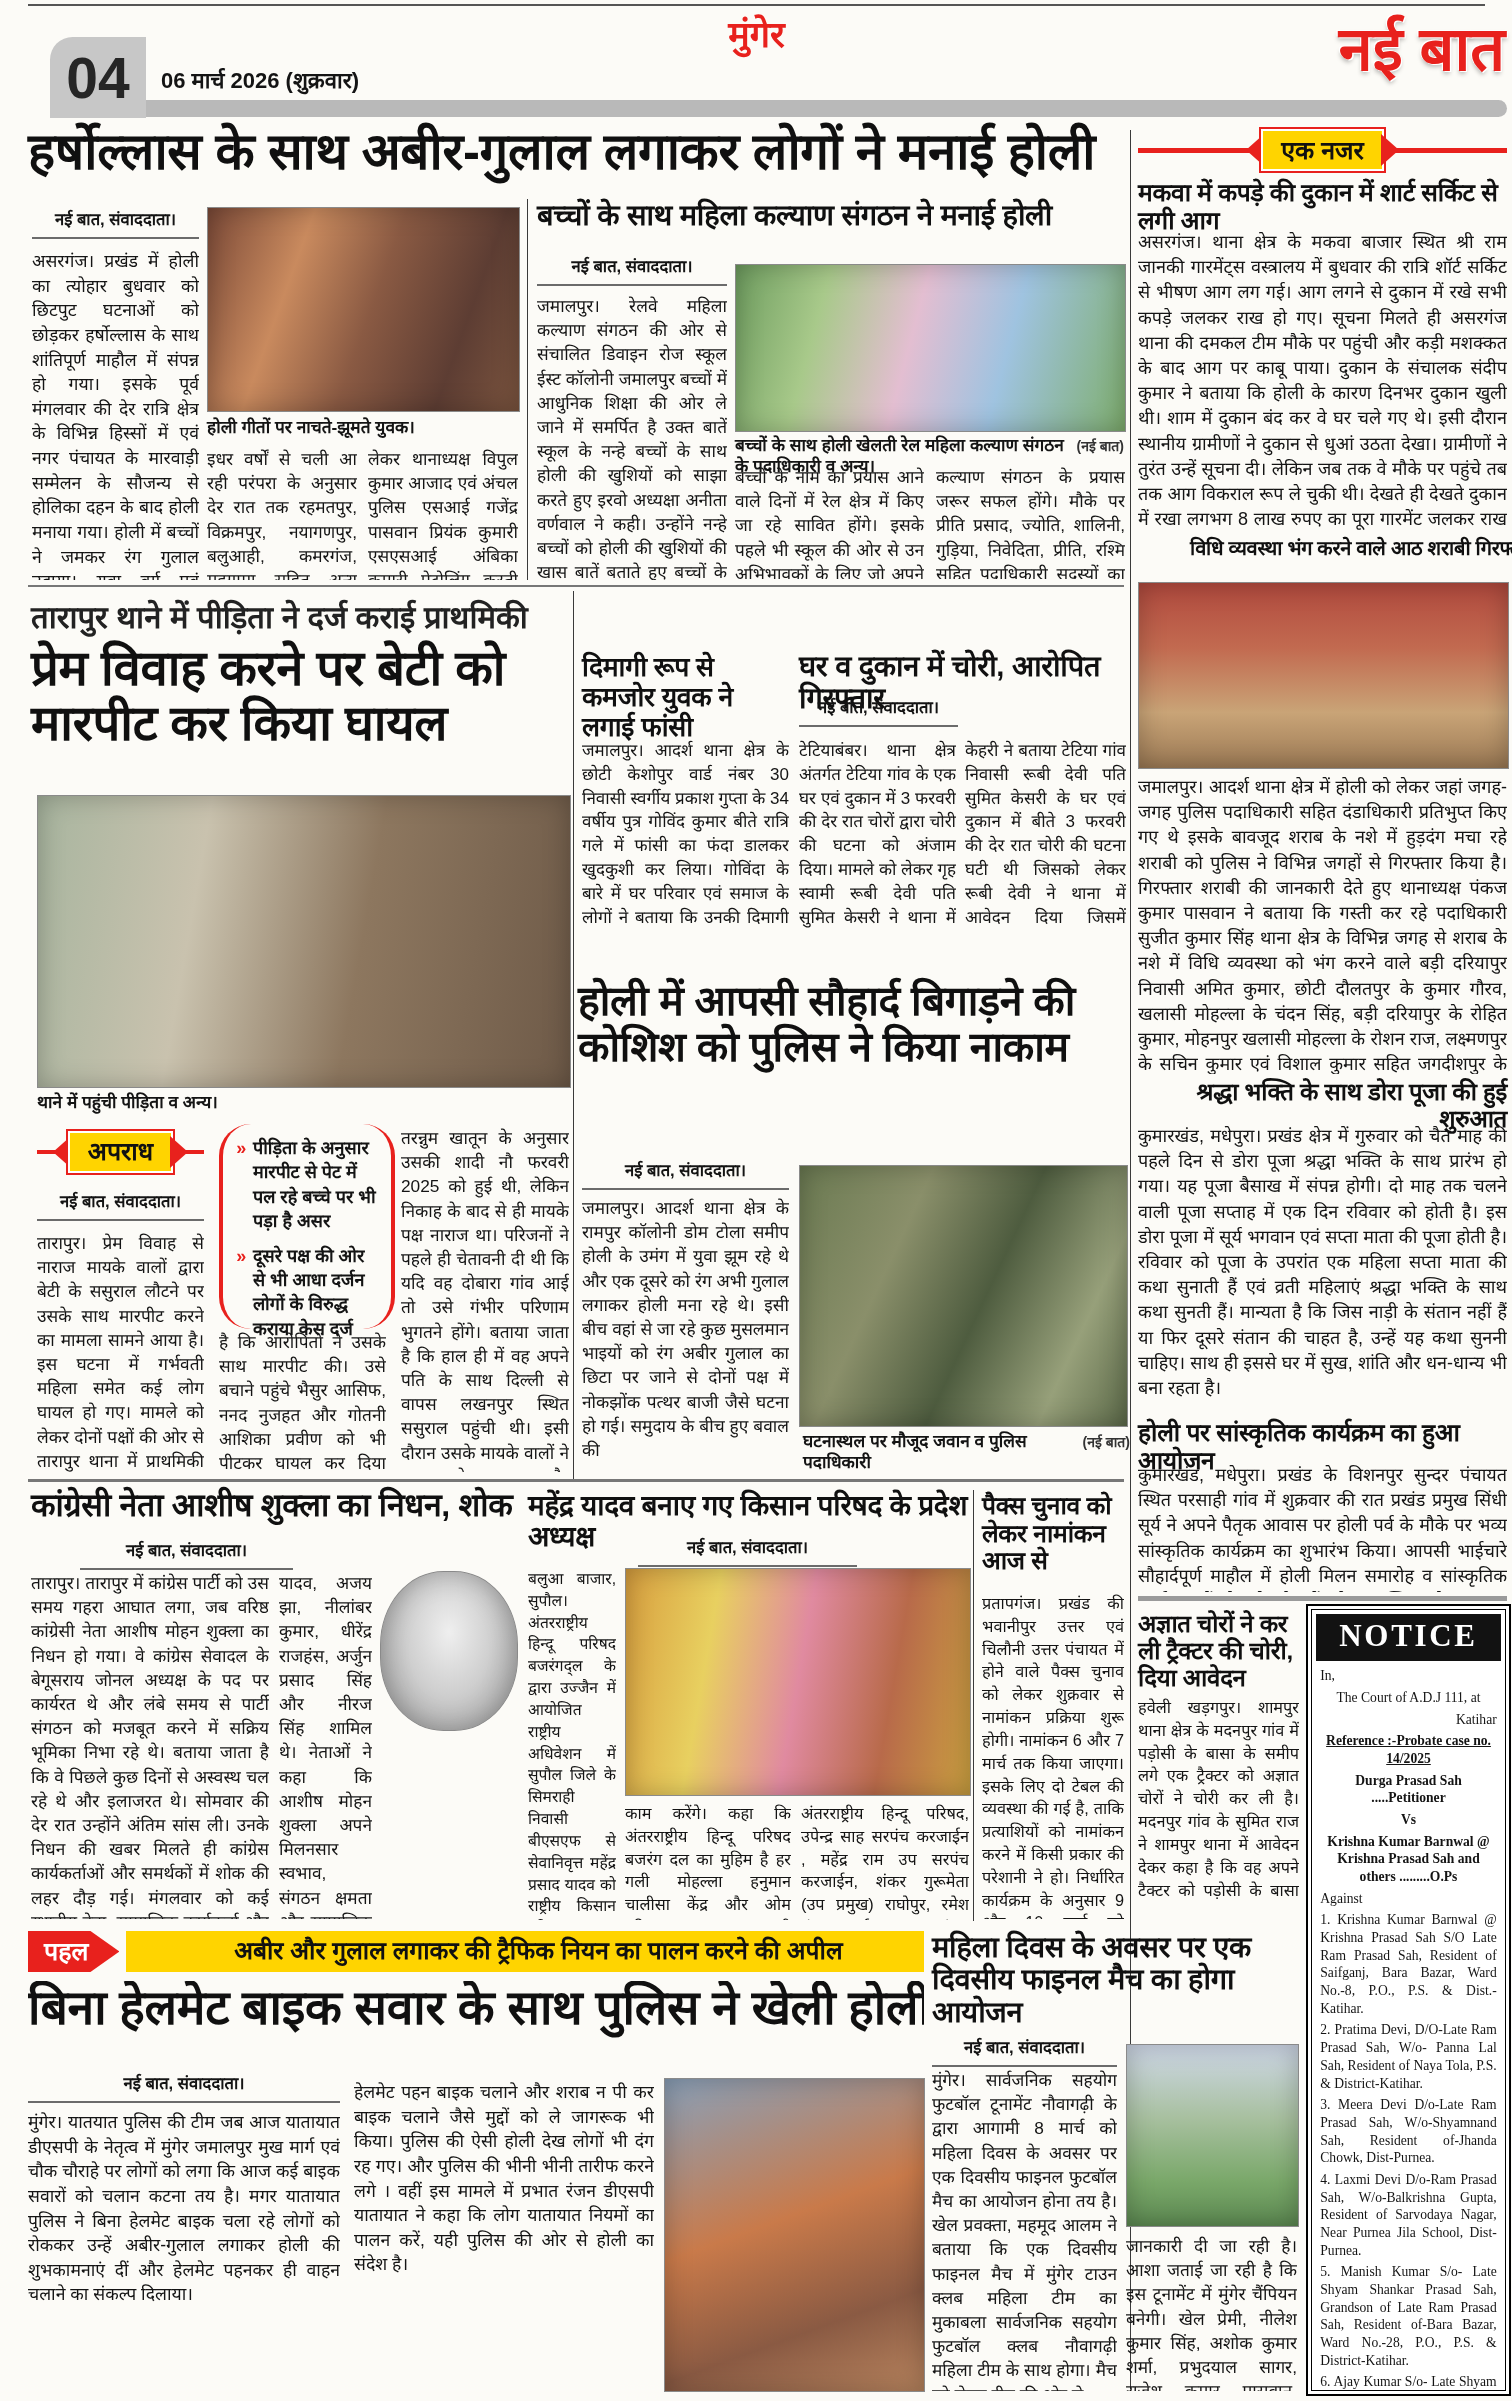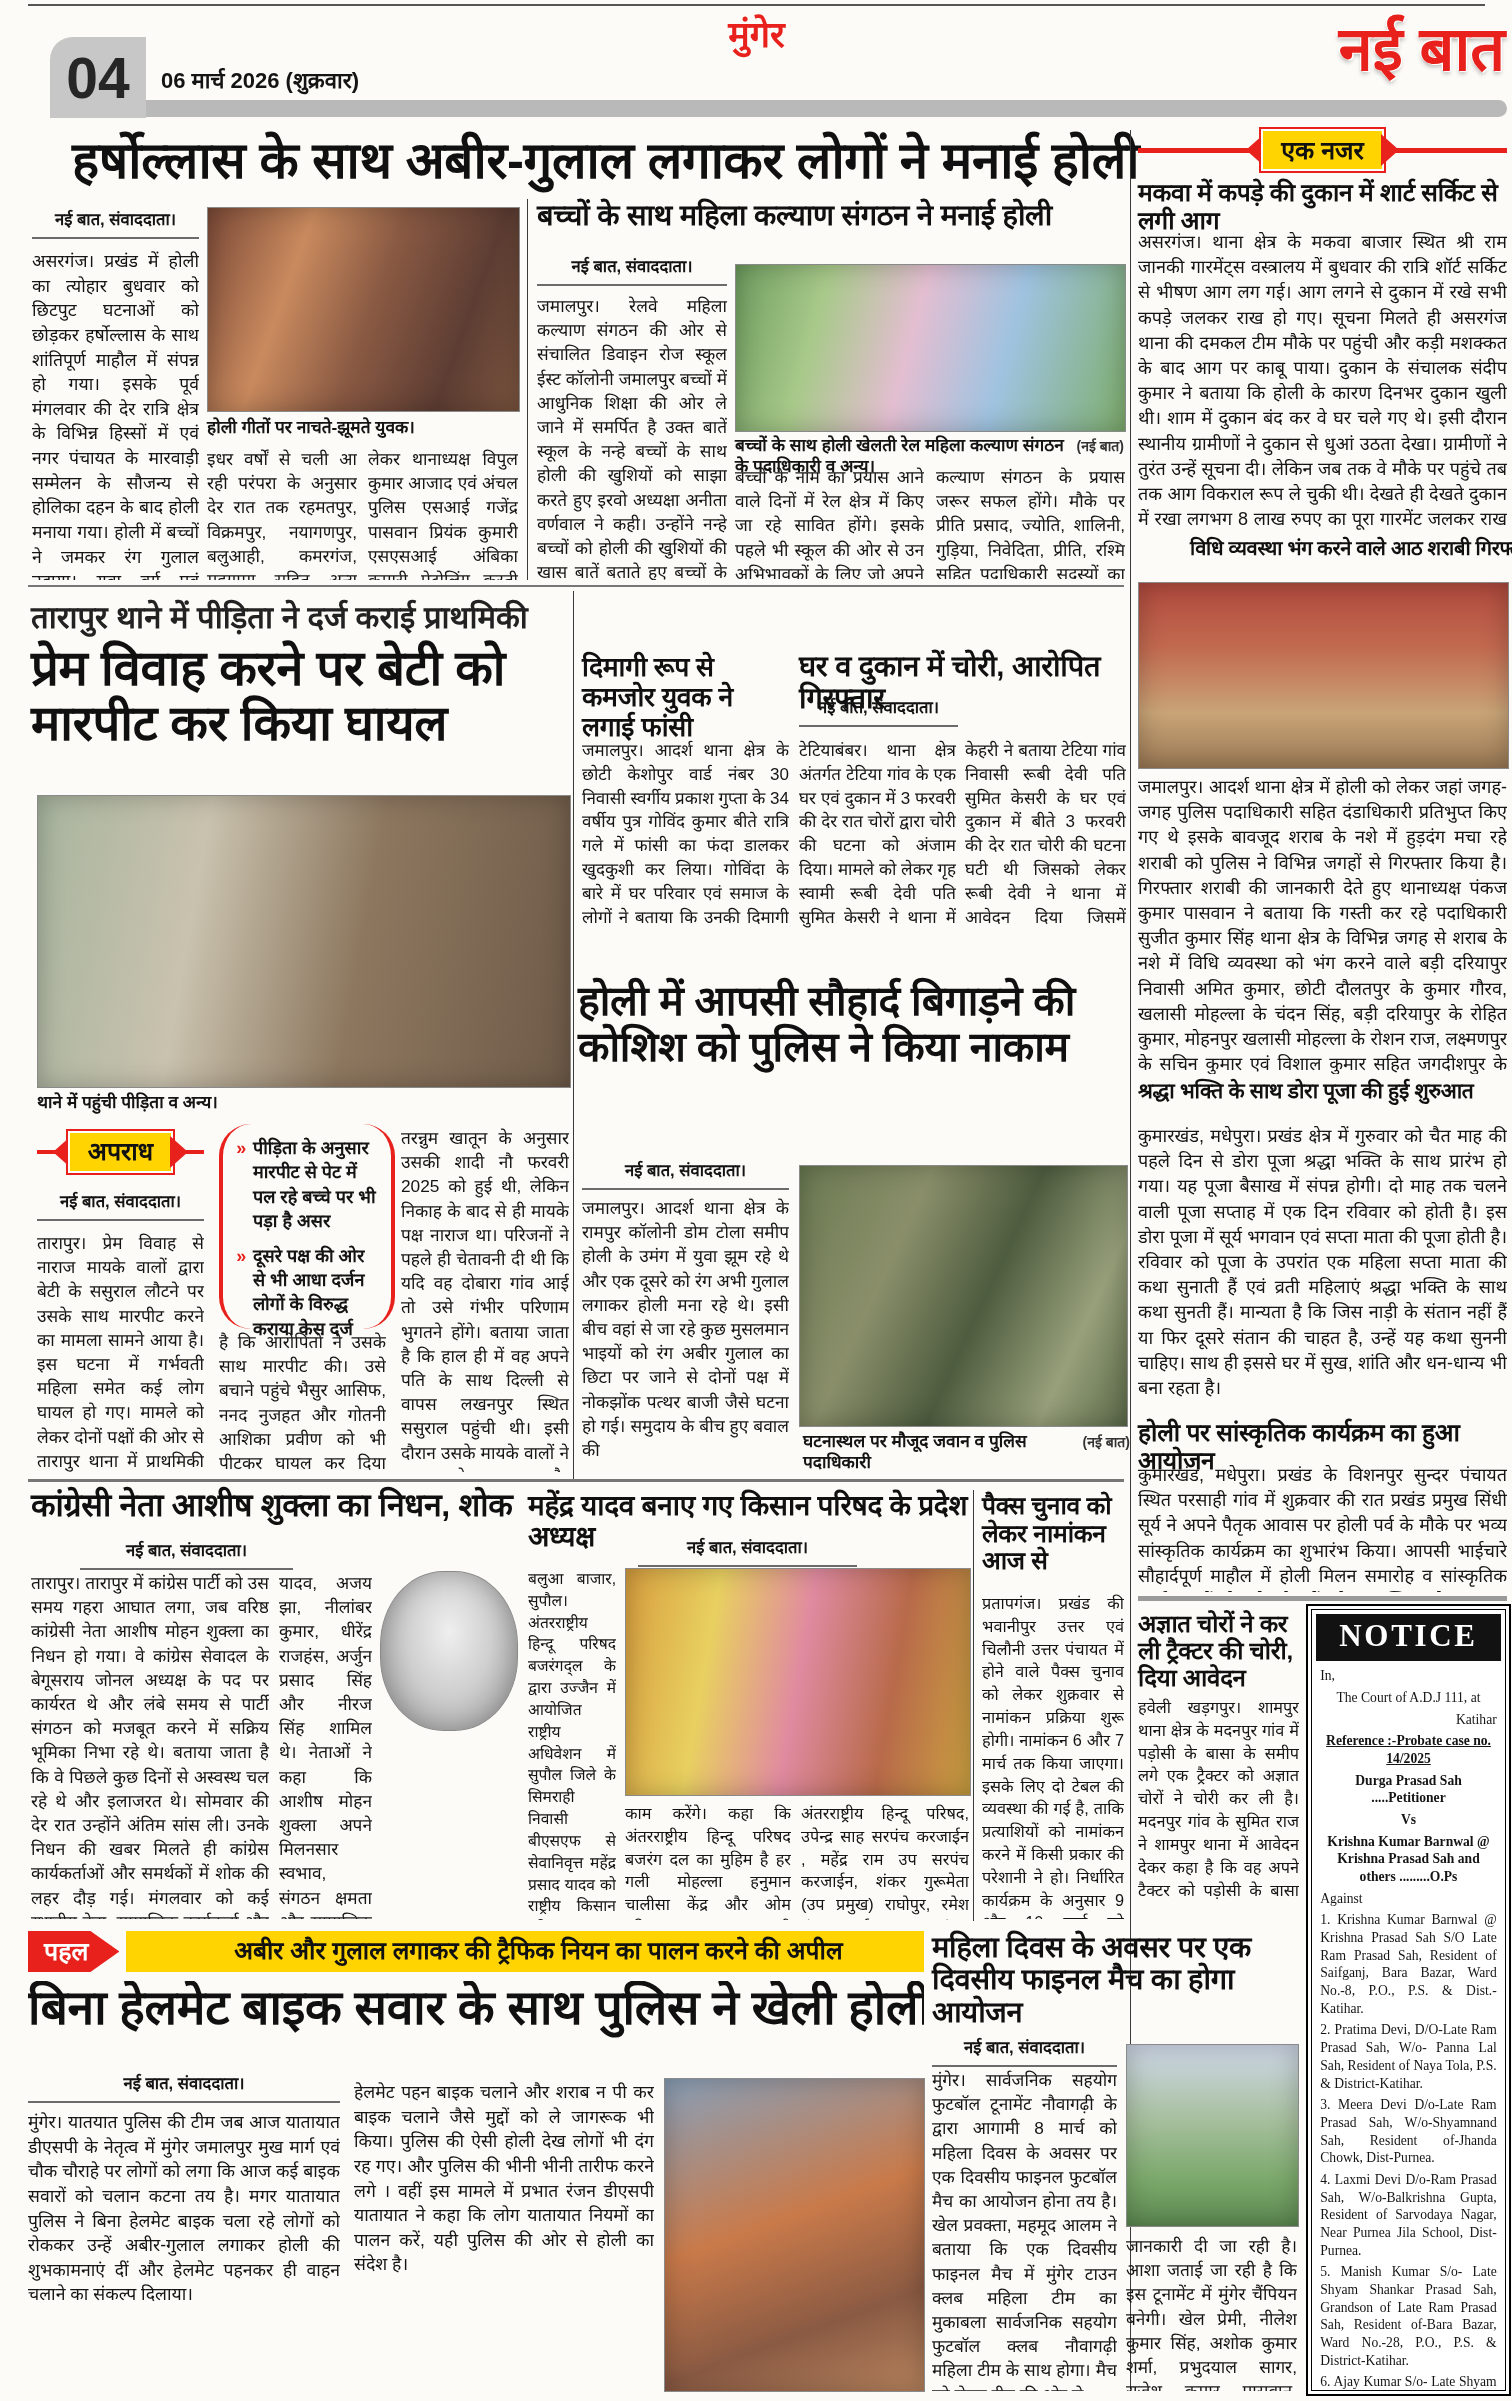--- a/index.html
+++ b/index.html
@@ -65,21 +65,21 @@
 
 <div class="page">
 
   <div class="abs" style="left:28px;top:4px;width:1457px;height:2px;background:#555;"></div>
   <div class="abs graybar" style="left:52px;top:100px;width:1455px;height:17.3px;"></div>
   <div class="abs pagebox" style="left:50px;top:37px;width:96px;height:81px;">04</div>
   <div class="abs" style="left:161px;top:64px;width:346px;font-size:22px;font-weight:bold;">06 मार्च 2026 (शुक्रवार)</div>
   <div class="abs city" style="left:657px;top:9.3px;width:199px;font-size:36px;">मुंगेर</div>
   <div class="abs logo" style="left:1223px;top:5.3px;width:282px;font-size:61px;">नई बात</div>
 
-  <div class="abs headline" style="left:28px;top:132px;width:1093px;font-size:51px;margin-left:44px;">हर्षोल्लास के साथ अबीर-गुलाल लगाकर लोगों ने मनाई होली</div>
+  <div class="abs headline" style="left:28px;top:123px;width:1093px;font-size:51px;">हर्षोल्लास के साथ अबीर-गुलाल लगाकर लोगों ने मनाई होली</div>
 
   <div class="abs byline" style="left:32px;top:207px;width:167px;">नई बात, संवाददाता।</div>
   <div class="abs body-text" style="left:32px;top:249px;width:167px;height:331px;font-size:17.6px;">असरगंज। प्रखंड में होली का त्योहार बुधवार को छिटपुट घटनाओं को छोड़कर हर्षोल्लास के साथ शांतिपूर्ण माहौल में संपन्न हो गया। इसके पूर्व मंगलवार की देर रात्रि क्षेत्र के विभिन्न हिस्सों में एवं नगर पंचायत के मारवाड़ी सम्मेलन के सौजन्य से होलिका दहन के बाद होली मनाया गया। होली में बच्चों ने जमकर रंग गुलाल उड़ाया। युवा वर्ग एवं महिलाओं ने जमकर रंगों से होली खेली और अबीर- गुलाल उड़ाया। शाम में सभी लोगों ने रंग खेला और एक दूसरे को अबीर-गुलाल लगाकर होली की शुभकामनाएं दीं। किसी के चेहरे रंगों से रंगे हुए थे।</div>
   <div class="abs photo ph-dancers" style="left:207px;top:207px;width:311px;height:203px;"></div>
   <div class="abs caption" style="left:207px;top:417px;width:311px;">
     <span>होली गीतों पर नाचते-झूमते युवक।</span>
   </div>
   <div class="abs body-text" style="left:207px;top:447px;width:150px;height:133px;">इधर वर्षों से चली आ रही परंपरा के अनुसार देर रात तक रहमतपुर, विक्रमपुर, नयागणपुर, बलुआही, कमरगंज, महगामा सहित अन्य गांवों में भी धूमधाम से होली मनाई गई। जगह-जगह होली गीतों पर युवक नाचते- झूमते देखे गए। वहीं विधि व्यवस्था को</div>
   <div class="abs body-text" style="left:368px;top:447px;width:150px;height:133px;">लेकर थानाध्यक्ष विपुल कुमार आजाद एवं अंचल पुलिस एसआई गजेंद्र पासवान प्रियंक कुमारी एसएसआई अंबिका कुमारी पेट्रोलिंग करती नजर आईं। शांति एवं सौहार्दपूर्ण माहौल में होली संपन्न कराने हेतु पुलिस क्षेत्र में लगातार गश्ती करते देखे गए।</div>
   <div class="abs vrule" style="left:527px;top:199px;height:381px;"></div>
@@ -173,21 +173,21 @@
     <div class="chev r"></div>
   </div>
 
   <div class="abs headline" style="left:1138px;top:179px;width:369px;font-size:24.6px;">मकवा में कपड़े की दुकान में शार्ट सर्किट से लगी आग</div>
   <div class="abs body-text" style="left:1138px;top:230px;width:369px;height:303px;font-size:18px;">असरगंज। थाना क्षेत्र के मकवा बाजार स्थित श्री राम जानकी गारमेंट्स वस्त्रालय में बुधवार की रात्रि शॉर्ट सर्किट से भीषण आग लग गई। आग लगने से दुकान में रखे सभी कपड़े जलकर राख हो गए। सूचना मिलते ही असरगंज थाना की दमकल टीम मौके पर पहुंची और कड़ी मशक्कत के बाद आग पर काबू पाया। दुकान के संचालक संदीप कुमार ने बताया कि होली के कारण दिनभर दुकान खुली थी। शाम में दुकान बंद कर वे घर चले गए थे। इसी दौरान स्थानीय ग्रामीणों ने दुकान से धुआं उठता देखा। ग्रामीणों ने तुरंत उन्हें सूचना दी। लेकिन जब तक वे मौके पर पहुंचे तब तक आग विकराल रूप ले चुकी थी। देखते ही देखते दुकान में रखा लगभग 8 लाख रुपए का पूरा गारमेंट जलकर राख हो गया। आग लगने की वजह शॉर्ट सर्किट बताई जा रही है। घटना के बाद लगभग पांच घंटे तक इलाके की बिजली आपूर्ति बाधित रही। ग्रामीणों की तत्परता से आग आसपास की दुकानों तक नहीं फैल सकी। पीड़ित दुकानदार ने प्रशासन से उचित मुआवजे की मांग की है।</div>
 
   <div class="abs headline" style="left:1190px;top:537px;width:369px;font-size:20px;">विधि व्यवस्था भंग करने वाले आठ शराबी गिरफ्तार</div>
   <div class="abs photo ph-arrest" style="left:1138px;top:582px;width:369px;height:185px;"></div>
   <div class="abs body-text" style="left:1138px;top:775px;width:369px;height:299px;font-size:18px;">जमालपुर। आदर्श थाना क्षेत्र में होली को लेकर जहां जगह-जगह पुलिस पदाधिकारी सहित दंडाधिकारी प्रतिभुप्त किए गए थे इसके बावजूद शराब के नशे में हुड़दंग मचा रहे शराबी को पुलिस ने विभिन्न जगहों से गिरफ्तार किया है। गिरफ्तार शराबी की जानकारी देते हुए थानाध्यक्ष पंकज कुमार पासवान ने बताया कि गस्ती कर रहे पदाधिकारी सुजीत कुमार सिंह थाना क्षेत्र के विभिन्न जगह से शराब के नशे में विधि व्यवस्था को भंग करने वाले बड़ी दरियापुर निवासी अमित कुमार, छोटी दौलतपुर के कुमार गौरव, खलासी मोहल्ला के चंदन सिंह, बड़ी दरियापुर के रोहित कुमार, मोहनपुर खलासी मोहल्ला के रोशन राज, लक्ष्मणपुर के सचिन कुमार एवं विशाल कुमार सहित जगदीशपुर के शिवम कुमार को गिरफ्तार किया गया है। मेडिकल जांच के बाद सभी शराबियों पर उत्पाद अधिनियम के तहत कार्रवाई करते हुए न्यायिक हिरासत में भेजने की कार्रवाई की गई है। पुलिस के इस बड़ी कार्रवाई से शराब पीने वाले लोगों के बीच हड़कंप का माहौल देखा जा रहा है।</div>
 
-  <div class="abs headline" style="left:1138px;top:1079px;width:369px;font-size:21px;">श्रद्धा भक्ति के साथ डोरा पूजा की हुई शुरुआत</div>
+  <div class="abs headline" style="left:1138px;top:1079px;width:369px;font-size:24px;text-align:right;">श्रद्धा भक्ति के साथ डोरा पूजा की हुई शुरुआत</div>
   <div class="abs body-text" style="left:1138px;top:1124px;width:369px;height:291px;font-size:18px;">कुमारखंड, मधेपुरा। प्रखंड क्षेत्र में गुरुवार को चैत माह की पहले दिन से डोरा पूजा श्रद्धा भक्ति के साथ प्रारंभ हो गया। यह पूजा बैसाख में संपन्न होगी। दो माह तक चलने वाली पूजा सप्ताह में एक दिन रविवार को होती है। इस डोरा पूजा में सूर्य भगवान एवं सप्ता माता की पूजा होती है। रविवार को पूजा के उपरांत एक महिला सप्ता माता की कथा सुनाती हैं एवं व्रती महिलाएं श्रद्धा भक्ति के साथ कथा सुनती हैं। मान्यता है कि जिस नाड़ी के संतान नहीं हैं या फिर दूसरे संतान की चाहत है, उन्हें यह कथा सुननी चाहिए। साथ ही इससे घर में सुख, शांति और धन-धान्य भी बना रहता है।</div>
 
   <div class="abs headline" style="left:1138px;top:1419px;width:369px;font-size:24.6px;">होली पर सांस्कृतिक कार्यक्रम का हुआ आयोजन</div>
   <div class="abs body-text" style="left:1138px;top:1463px;width:369px;height:129px;font-size:18px;">कुमारखंड, मधेपुरा। प्रखंड के विशनपुर सुन्दर पंचायत स्थित परसाही गांव में शुक्रवार की रात प्रखंड प्रमुख सिंधी सूर्य ने अपने पैतृक आवास पर होली पर्व के मौके पर भव्य सांस्कृतिक कार्यक्रम का शुभारंभ किया। आपसी भाईचारे सौहार्दपूर्ण माहौल में होली मिलन समारोह व सांस्कृतिक कार्यक्रम में क्षेत्र के सैकड़ों लोग उपस्थित होकर लुत्फ उठाया। प्रमुख सिंधी सूर्य, प्रमुख प्रतिनिधि अरुण कुमार सिंह , पूर्व जिला पार्षद रुबी देवी ने उपस्थित लोगों को अबीर गुलाल लगाया और मिठाई खिलाकर बधाई दिया। इस दौरान भव्य सांस्कृतिक कार्यक्रम का आयोजन किया गया। मौके पर मुस्लिम समुदाय के लिए दावते इफ्तार पार्टी का भी आयोजन किया गया। मौके पर प्रखंड प्रमुख ने प्रखंड और पंचायतवासी को होली की शुभकामना देते हुए कहा कि आपसी भाईचारगी व सौहार्दपूर्ण माहौल में नशा मुक्त होली मिलन समारोह में भाग लेकर समाज को एक बेहतर संदेश दिए हैं। मुस्लिम समुदाय का भी रमजान का पवित्र महीना चल रहा है। हम सबको सभी धर्म का सम्मान करना है और मिलजुल कर रहना है। उन्होंने कहा कि प्रखंड और पंचायत के चौहुमुखी विकास कार्य को प्राथमिकता से पूरा किया जाएगा।</div>
 
   <div class="abs" style="left:1138px;top:1596px;width:369px;height:4.7px;background:#9a9a9a;"></div>
 
   <div class="abs headline" style="left:1138px;top:1611px;width:161px;font-size:24px;">अज्ञात चोरों ने कर ली ट्रैक्टर की चोरी, दिया आवेदन</div>
   <div class="abs body-text" style="left:1138px;top:1696px;width:161px;height:203px;font-size:16.3px;">हवेली खड़गपुर। शामपुर थाना क्षेत्र के मदनपुर गांव में पड़ोसी के बासा के समीप लगे एक ट्रैक्टर को अज्ञात चोरों ने चोरी कर ली है। मदनपुर गांव के सुमित राज ने शामपुर थाना में आवेदन देकर कहा है कि वह अपने टैक्टर को पड़ोसी के बासा पर रखा था। अज्ञात चोरों ने उसे चोरी कर लिया है। चोरी की घटना की सीसीटीवी में कैद हुई है। थानाध्यक्ष ने बताया कि आवेदन प्राप्त हुआ है। मामले में आवश्यक कार्रवाई की जा रही है।</div>
 

